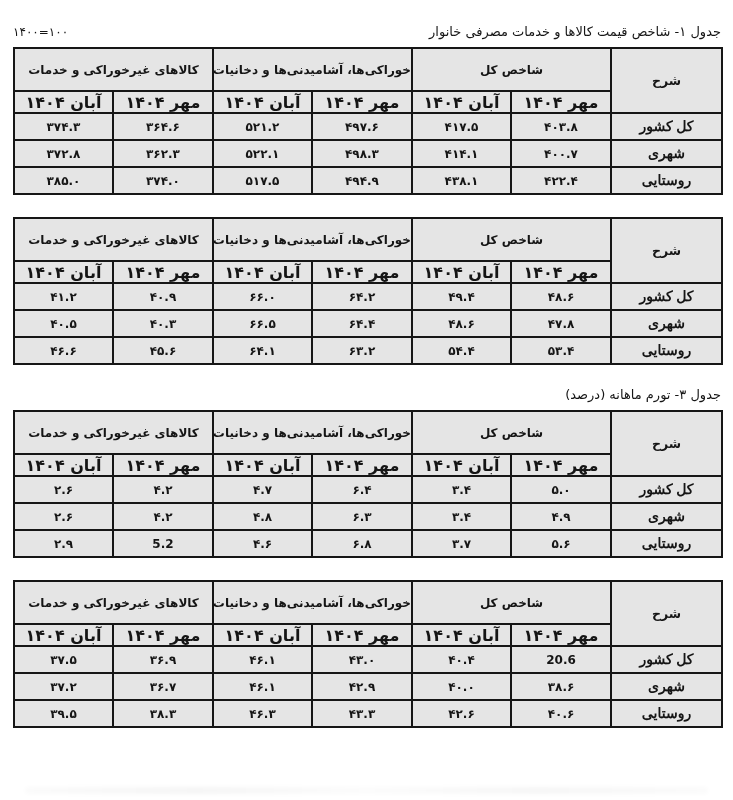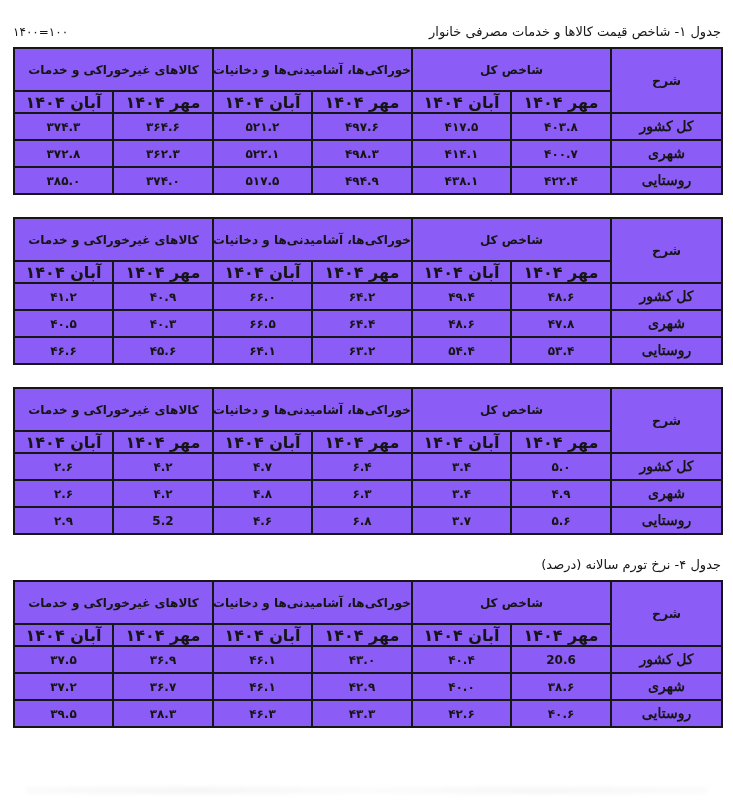--- a/index.html
+++ b/index.html
@@ -16,21 +16,21 @@
   }
   .title-row{
     display:flex;justify-content:space-between;align-items:flex-end;
     margin:0 2px 8px 0;
   }
   .tbl-title{font-size:13px;font-weight:normal;white-space:nowrap;}
   .scale-note{font-size:12px;font-weight:normal;direction:ltr;unicode-bidi:isolate;}
   table.cpi{
     border-collapse:collapse;table-layout:fixed;
     width:708px;margin:0 0 22px 0;
-    background:#8b5cf6;
+    background:#e5e5e5;
   }
   table.cpi th, table.cpi td{
     border:2px solid #161616;
     text-align:center;vertical-align:middle;
     padding:0;font-weight:bold;
     overflow:hidden;white-space:nowrap;
   }
   th.desc-h{font-size:12.5px;}
   th.group-h{height:41px;font-size:12px;}
   th.month-h{height:20px;font-size:16px;}
@@ -164,20 +164,23 @@
               <td class="val">۵۴.۴</td>
               <td class="val">۶۳.۲</td>
               <td class="val">۶۴.۱</td>
               <td class="val">۴۵.۶</td>
               <td class="val">۴۶.۶</td>
             </tr>
           </tbody>
         </table>
       </div>
       <div class="section">
+        <div class="title-row">
+          <div class="tbl-title">جدول ۳- تورم ماهانه (درصد)</div>
+        </div>
         <table class="cpi">
           <colgroup>
             <col style="width: 111px;">
             <col style="width: 100px;">
             <col style="width: 99px;">
             <col style="width: 100px;">
             <col style="width: 99px;">
             <col style="width: 100px;">
             <col style="width: 99px;">
           </colgroup>
@@ -222,23 +225,20 @@
               <td class="val">۳.۷</td>
               <td class="val">۶.۸</td>
               <td class="val">۴.۶</td>
               <td class="val">5.2</td>
               <td class="val">۲.۹</td>
             </tr>
           </tbody>
         </table>
       </div>
       <div class="section">
-        <div class="title-row">
-          <div class="tbl-title">جدول ۴- نرخ تورم سالانه (درصد)</div>
-        </div>
         <table class="cpi">
           <colgroup>
             <col style="width: 111px;">
             <col style="width: 100px;">
             <col style="width: 99px;">
             <col style="width: 100px;">
             <col style="width: 99px;">
             <col style="width: 100px;">
             <col style="width: 99px;">
           </colgroup>

